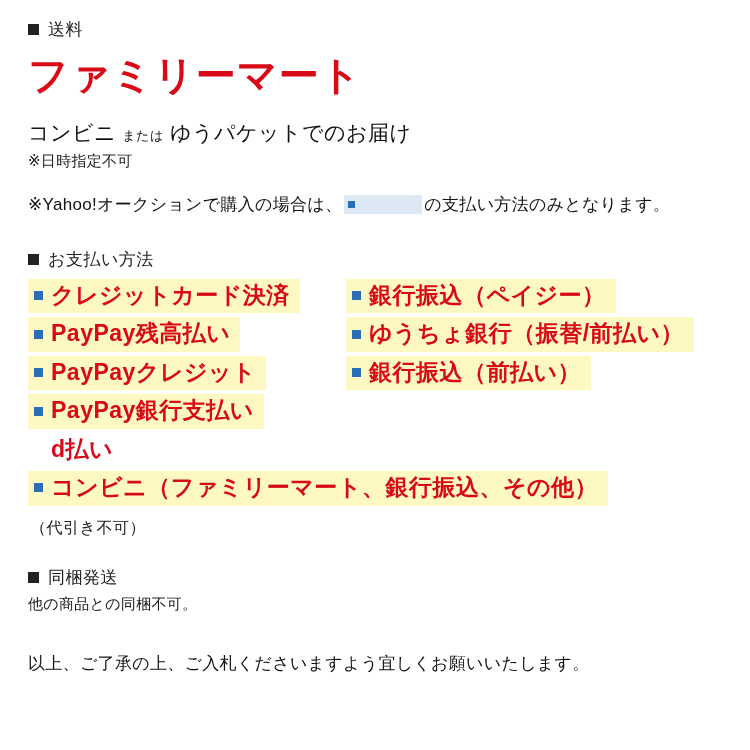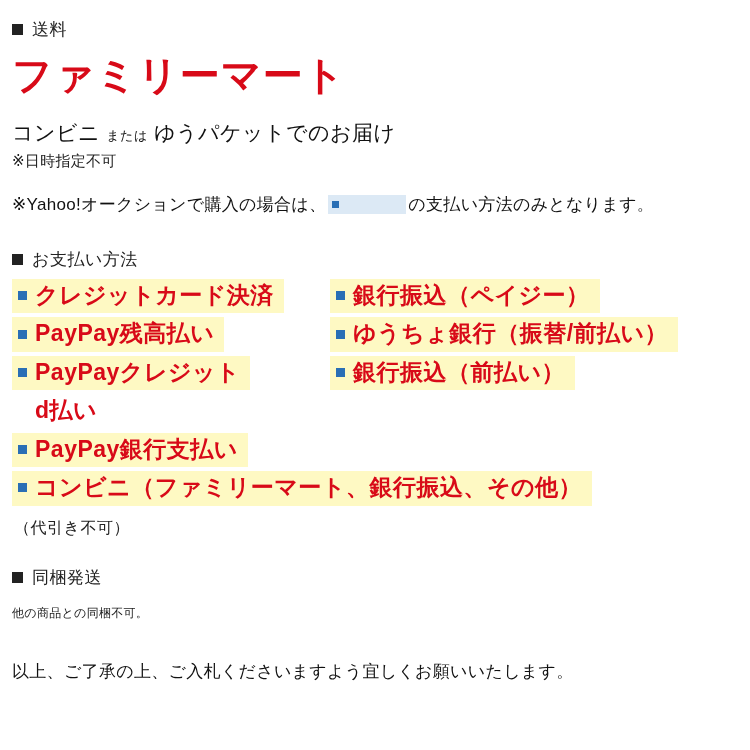--- a/index.html
+++ b/index.html
@@ -12,21 +12,21 @@
     background: #ffffff;
     font-family: "Liberation Sans", "DejaVu Sans", sans-serif;
     color: #1a1a1a;
     overflow: hidden;
   }
   .page {
     position: relative;
     width: 750px;
     height: 750px;
     box-sizing: border-box;
-    padding: 18px 12px 0 12px;
+    padding: 18px 12px 0 28px;
   }
 
   
   .sec-head {
     font-size: 17px;
     color: #222;
     letter-spacing: 0.5px;
     margin: 0 0 6px 0;
     display: flex;
     align-items: center;
@@ -145,23 +145,23 @@
     margin: 12px 0 0 2px;
     letter-spacing: 0.5px;
   }
 
   
   .bundle-head {
     margin-top: 27px;
     text-align: right;
   }
   .bundle-text {
-    font-size: 12px;
+    font-size: 15px;
     color: #1a1a1a;
-    margin: 16px 0 0 0;
+    margin: 6px 0 0 0;
     letter-spacing: 0.3px;
   }
   .closing {
     font-size: 17px;
     color: #111;
     margin: 38px 0 0 0;
     letter-spacing: 0.3px;
   }
 </style>
 </head>
@@ -237,30 +237,30 @@
       <div>
         <span class="chip">
           <span class="bsq"></span>
           <span>銀行振込（前払い）</span>
         </span>
       </div>
     </div>
 
     <div class="pay-row">
       <div class="pay-col-left">
+        <span class="chip">
+          <span class="bsq"></span>
+          <span>PayPay銀行支払い</span>
+        </span>
+      </div>
+    </div>
+
+    <div class="pay-row">
+      <div class="pay-col-left">
         <span class="plain-item">d払い</span>
-      </div>
-    </div>
-
-    <div class="pay-row">
-      <div class="pay-col-left">
-        <span class="chip">
-          <span class="bsq"></span>
-          <span>PayPay銀行支払い</span>
-        </span>
       </div>
     </div>
 
 
     <div class="pay-row">
       <div>
         <span class="chip">
           <span class="bsq"></span>
           <span>コンビニ（ファミリーマート、銀行振込、その他）</span>
         </span>

